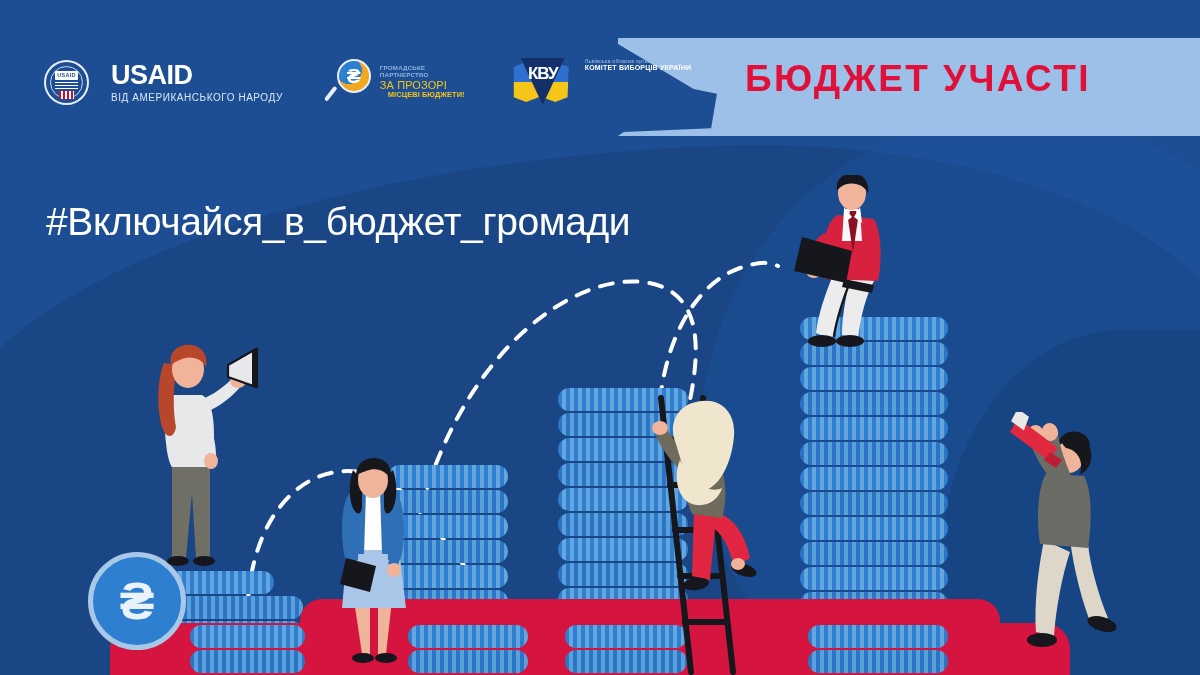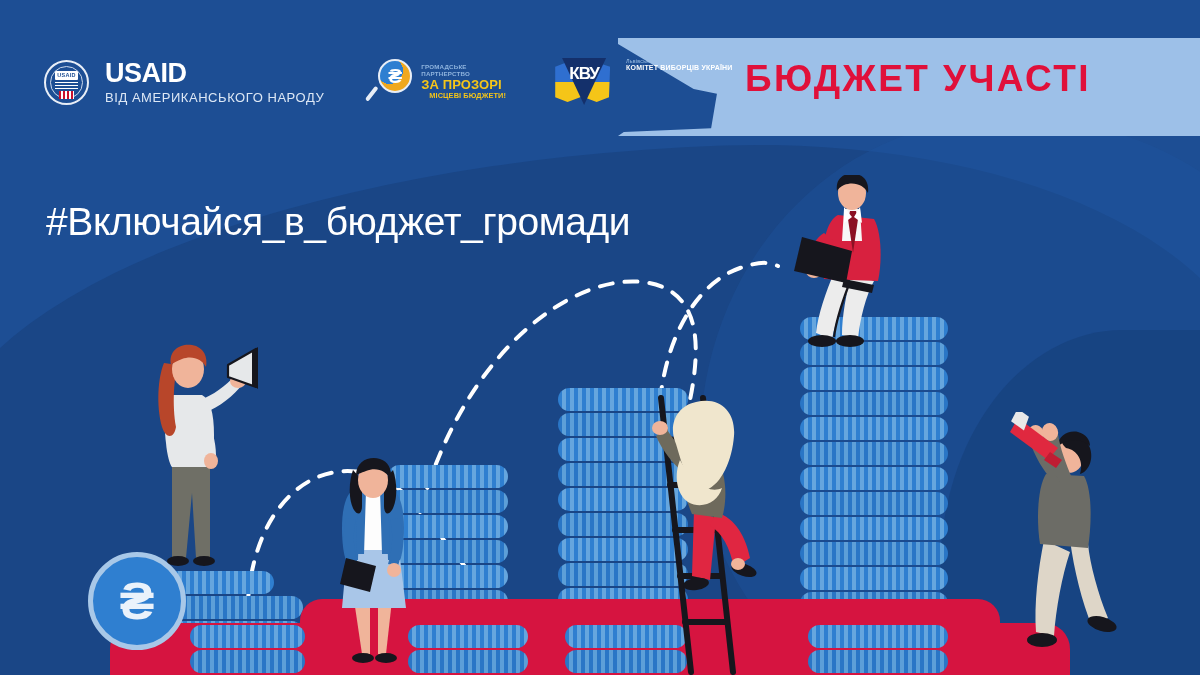--- a/index.html
+++ b/index.html
@@ -70,21 +70,21 @@
     position:absolute;
     left:745px; top:58px; width:420px;
     font-size:37px; font-weight:bold; letter-spacing:2.4px;
     color:#e0103a;
     white-space:nowrap;
   }
 
   
   .logos { position:absolute; left:44px; top:55px; height:54px; display:flex; align-items:center; gap:48px; }
 
-  .logo-usaid { display:flex; align-items:center; gap:16px; }
+  .logo-usaid { display:flex; align-items:center; gap:22px; }
   .usaid-seal {
     width:45px; height:45px; border-radius:50%;
     border:2px solid #e8eef7;
     background:#1d4e94;
     position:relative; flex:none;
   }
   .usaid-seal::before{
     content:""; position:absolute; inset:4px; border-radius:50%;
     border:1px solid #ccd9ec;
   }
@@ -96,42 +96,42 @@
   }
   .usaid-seal-bars{
     position:absolute; left:9px; top:20px; width:23px; height:7px;
     background:repeating-linear-gradient(to bottom,#fff 0 1.5px,#1d4e94 1.5px 3px);
   }
   .usaid-seal-flag{
     position:absolute; left:13px; top:29px; width:15px; height:8px;
     background:repeating-linear-gradient(to right,#c8102e 0 2px,#fff 2px 4px);
   }
   .usaid-word { font-size:27px; font-weight:bold; color:#fff; letter-spacing:-.5px; line-height:1; }
-  .usaid-tag { font-size:13px; color:#dce7f5; letter-spacing:.55px; margin-top:3px; white-space:nowrap; }
+  .usaid-tag { font-size:10px; color:#dce7f5; letter-spacing:.55px; margin-top:3px; white-space:nowrap; }
 
   .logo-gp { display:flex; align-items:center; gap:5px; }
   .gp-glass { position:relative; width:44px; height:46px; flex:none; }
   .gp-lens {
     position:absolute; left:6px; top:0; width:34px; height:34px; border-radius:50%;
     background:radial-gradient(circle at 32% 32%, #2e7fd1 0 46%, #f0a81e 46% 100%);
     border:2.5px solid #e8eef7;
   }
   .gp-hryv {
     position:absolute; left:6px; top:0; width:34px; height:34px;
     color:#fff; font-size:21px; font-weight:bold; text-align:center; line-height:34px;
   }
   .gp-handle {
     position:absolute; left:3px; top:28px; width:4px; height:17px;
     background:#e8eef7; border-radius:2px;
     transform:rotate(38deg); transform-origin:top center;
   }
   .gp-text { line-height:1.12; }
   .gp-l1 { font-size:6.2px; font-weight:bold; color:#8fb4de; letter-spacing:.2px; }
   .gp-l2 { font-size:6.2px; font-weight:bold; color:#8fb4de; letter-spacing:.2px; }
-  .gp-l3 { font-size:13px; font-weight:bold; color:#f5c518; letter-spacing:.1px; }
+  .gp-l3 { font-size:11px; font-weight:normal; color:#f5c518; letter-spacing:.1px; }
   .gp-l4 { font-size:7.4px; font-weight:bold; color:#f5c518; letter-spacing:.1px;margin-left:8px; }
 
   .logo-kvu { display:flex; align-items:flex-start; gap:14px; }
   .kvu-mark { position:relative; width:58px; height:48px; flex:none; }
   .kvu-flag {
     position:absolute; left:0; top:4px; width:56px; height:40px;
     background:linear-gradient(to bottom,#2f6fd0 0 50%,#f5c518 50% 100%);
     clip-path:polygon(2% 12%,24% 0%,52% 14%,78% 2%,100% 12%,98% 88%,76% 100%,50% 86%,24% 100%,2% 88%);
   }
   .kvu-tri {

